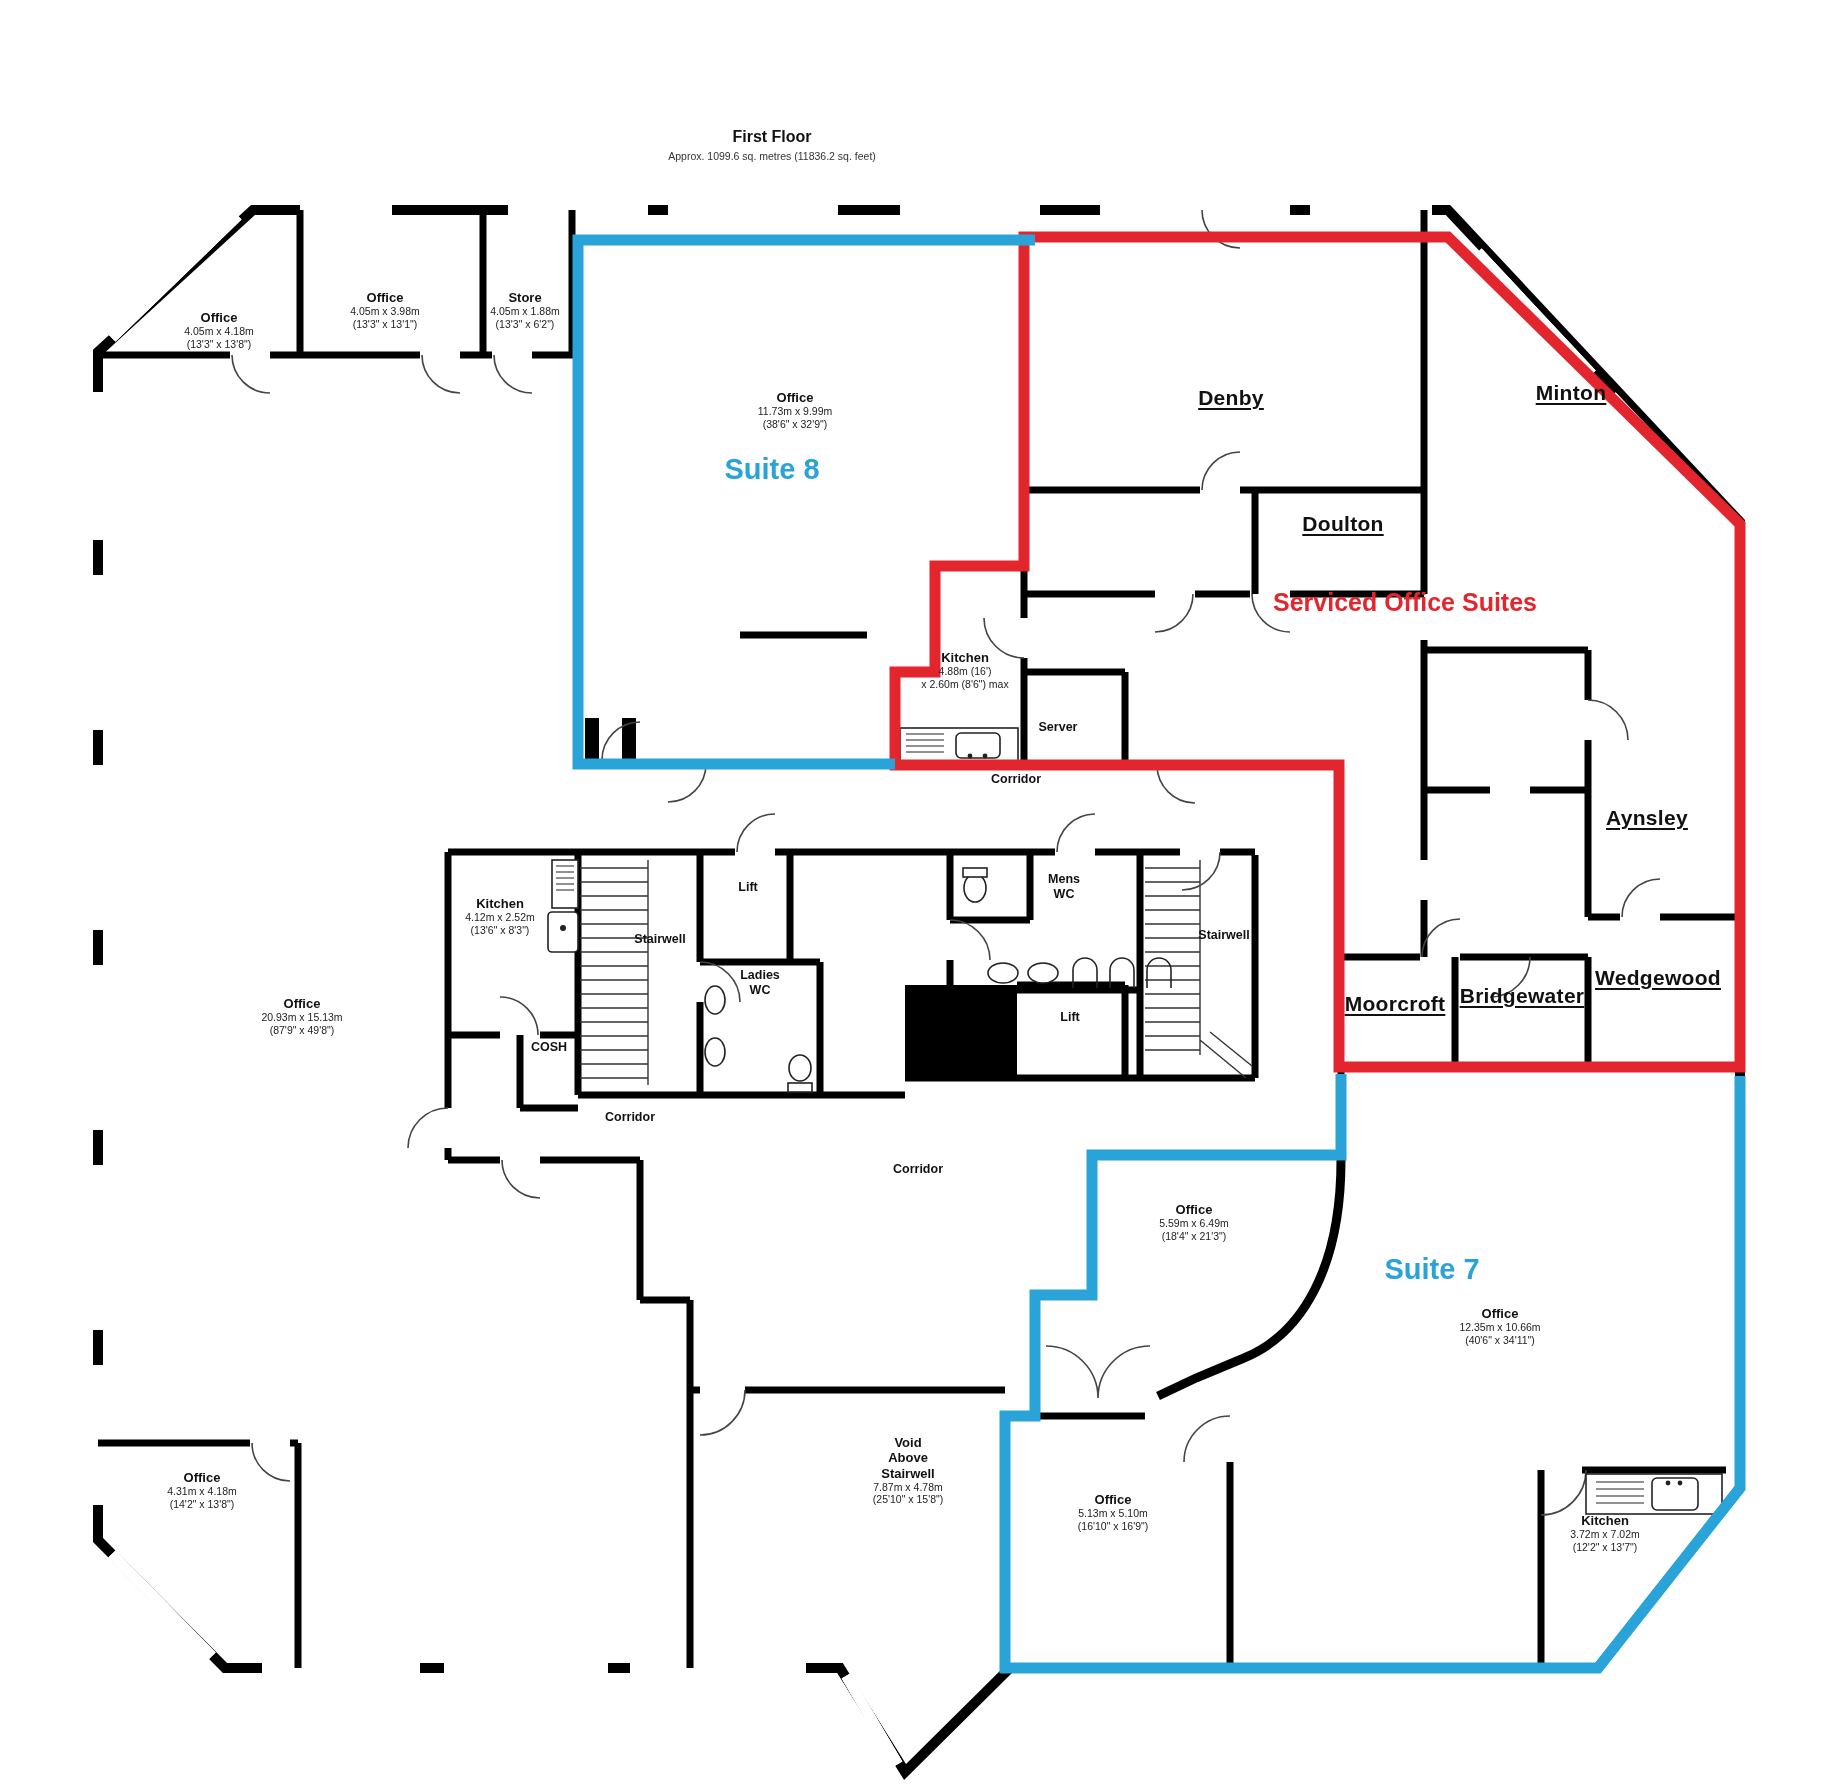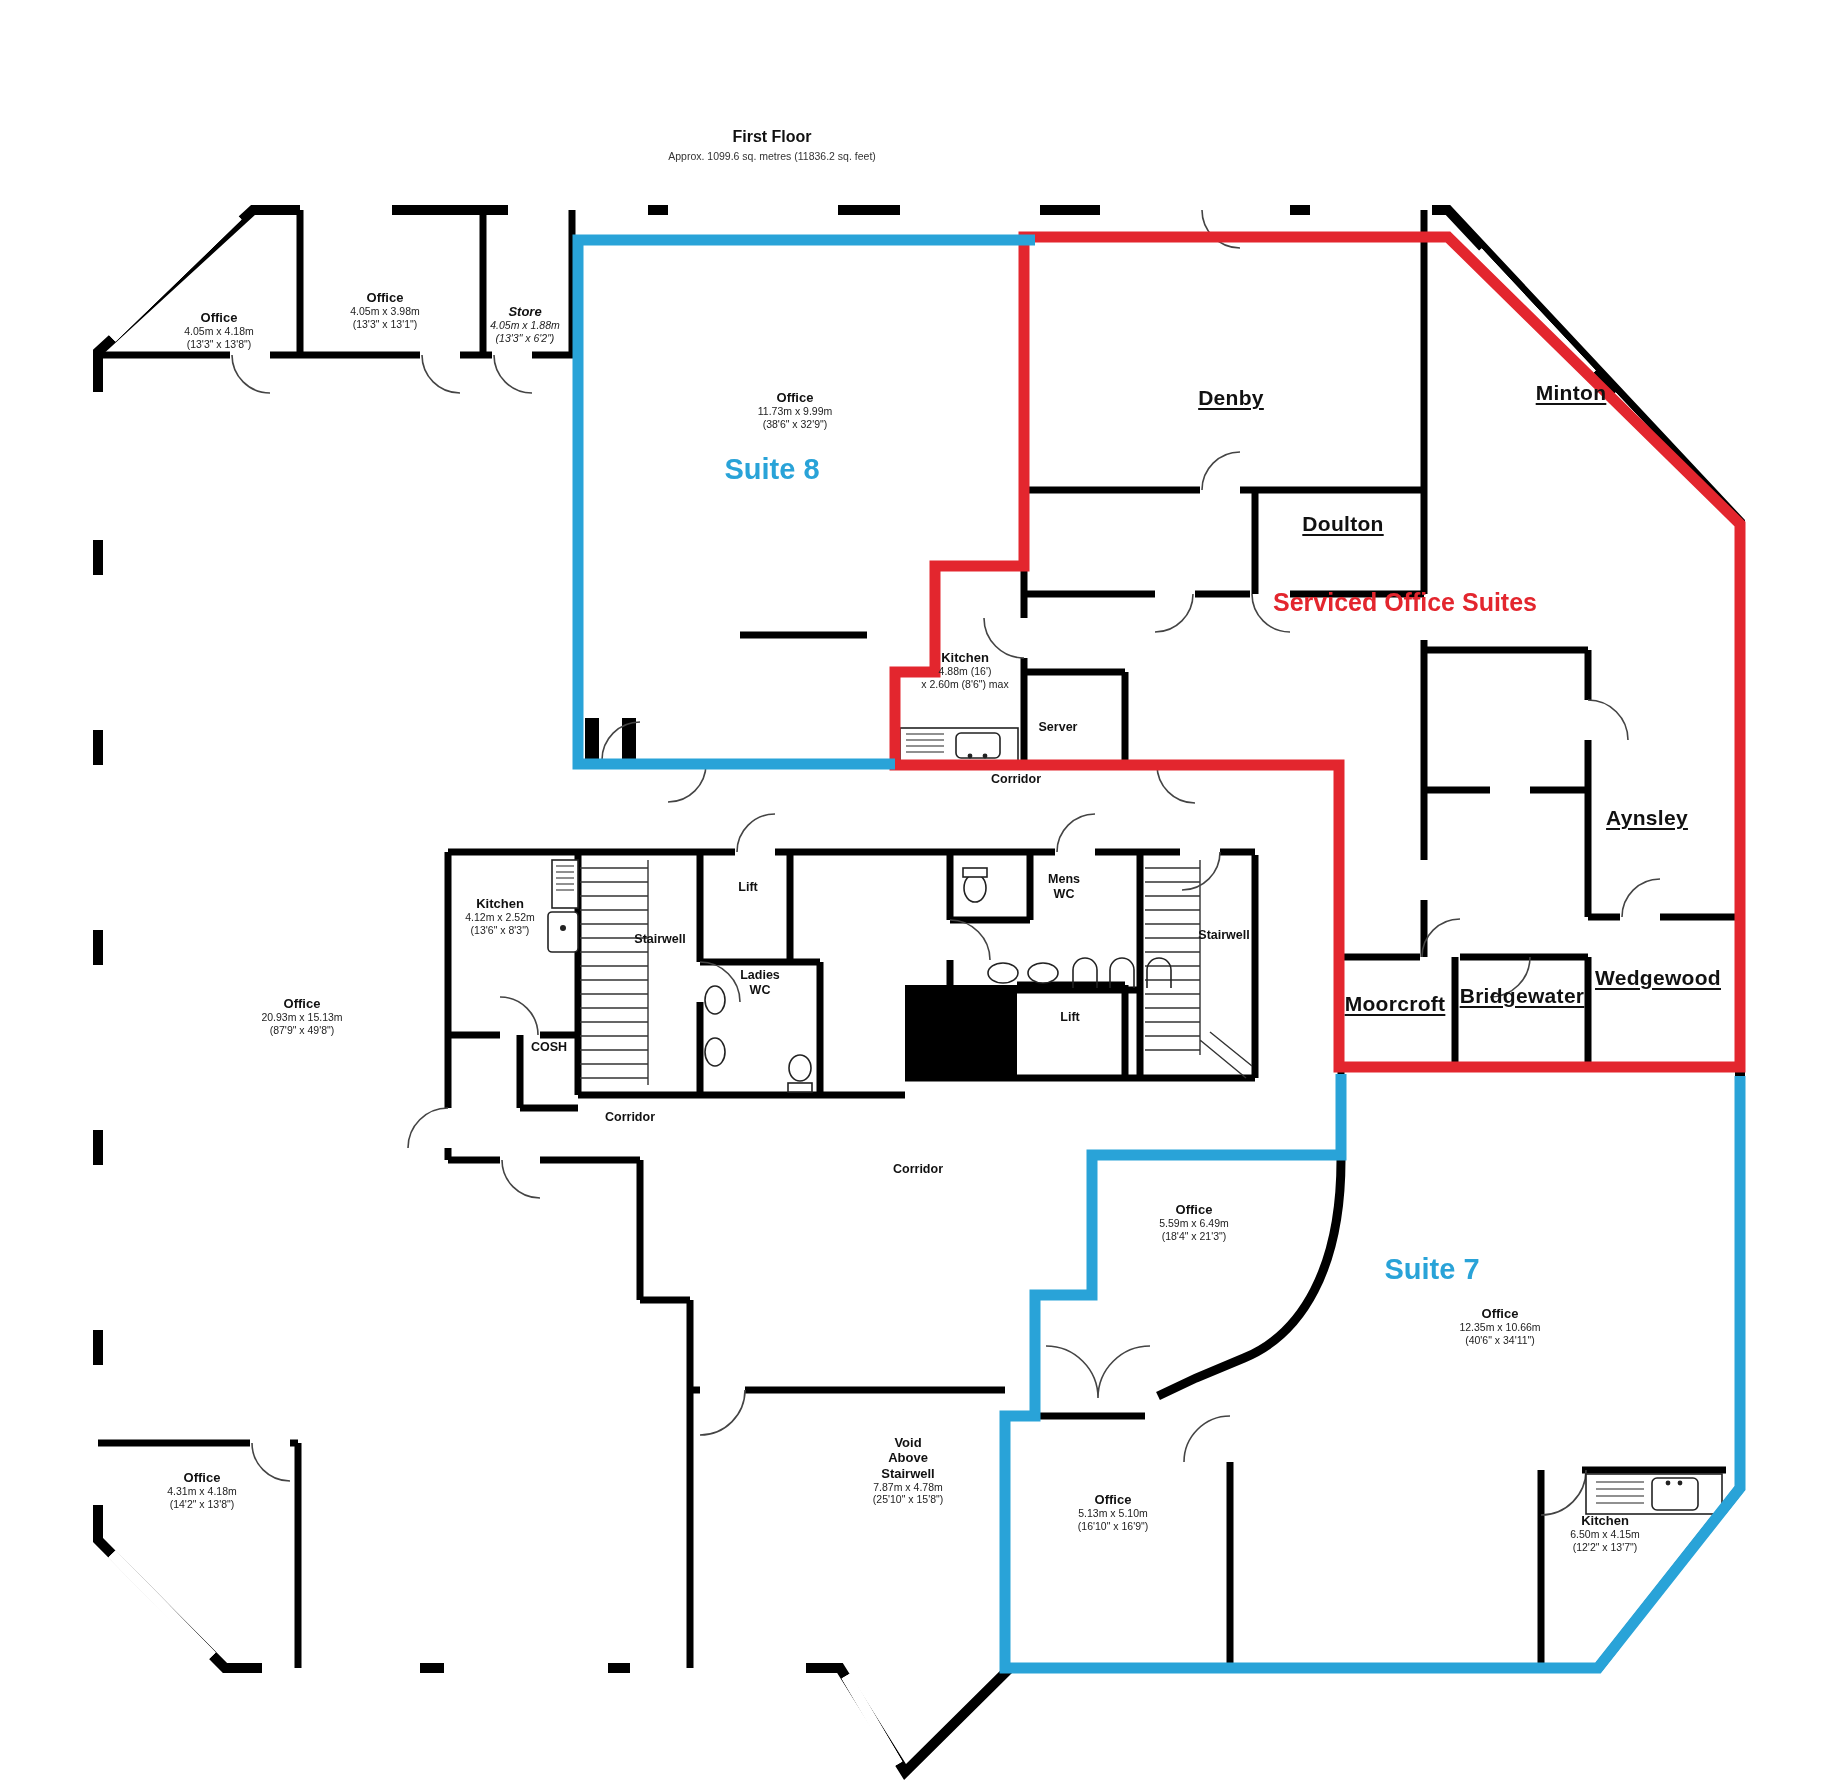--- a/index.html
+++ b/index.html
@@ -163,21 +163,21 @@
       <div class="label style-room" style="left: 219px; top: 310px;">
         <div class="l0">Office</div>
         <div class="l1">4.05m x 4.18m</div>
         <div class="l1">(13'3" x 13'8")</div>
       </div>
       <div class="label style-room" style="left: 385px; top: 290px;">
         <div class="l0">Office</div>
         <div class="l1">4.05m x 3.98m</div>
         <div class="l1">(13'3" x 13'1")</div>
       </div>
-      <div class="label style-room" style="left: 525px; top: 304px; font-style: italic;">
+      <div class="label style-room" style="left: 525px; top: 290px;">
         <div class="l0">Store</div>
         <div class="l1">4.05m x 1.88m</div>
         <div class="l1">(13'3" x 6'2")</div>
       </div>
       <div class="label style-room" style="left: 795px; top: 390px;">
         <div class="l0">Office</div>
         <div class="l1">11.73m x 9.99m</div>
         <div class="l1">(38'6" x 32'9")</div>
       </div>
       <div class="label style-suite" style="left: 772px; top: 452px;">
@@ -282,17 +282,17 @@
         <div class="l1">7.87m x 4.78m</div>
         <div class="l1">(25'10" x 15'8")</div>
       </div>
       <div class="label style-room" style="left: 1113px; top: 1492px;">
         <div class="l0">Office</div>
         <div class="l1">5.13m x 5.10m</div>
         <div class="l1">(16'10" x 16'9")</div>
       </div>
       <div class="label style-room" style="left: 1605px; top: 1513px;">
         <div class="l0">Kitchen</div>
-        <div class="l1">6.50m x 4.15m</div>
+        <div class="l1">3.72m x 7.02m</div>
         <div class="l1">(12'2" x 13'7")</div>
       </div>
     </div>
 </div>
 
 </body></html>

